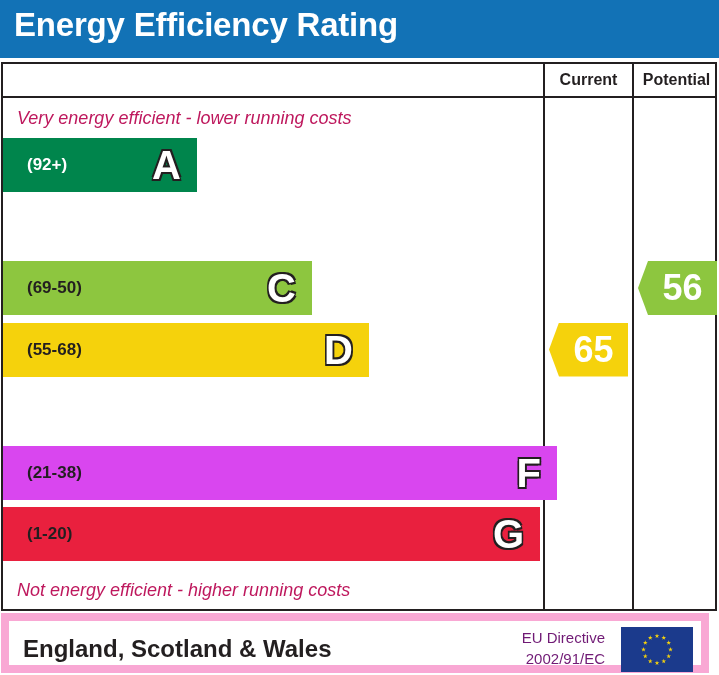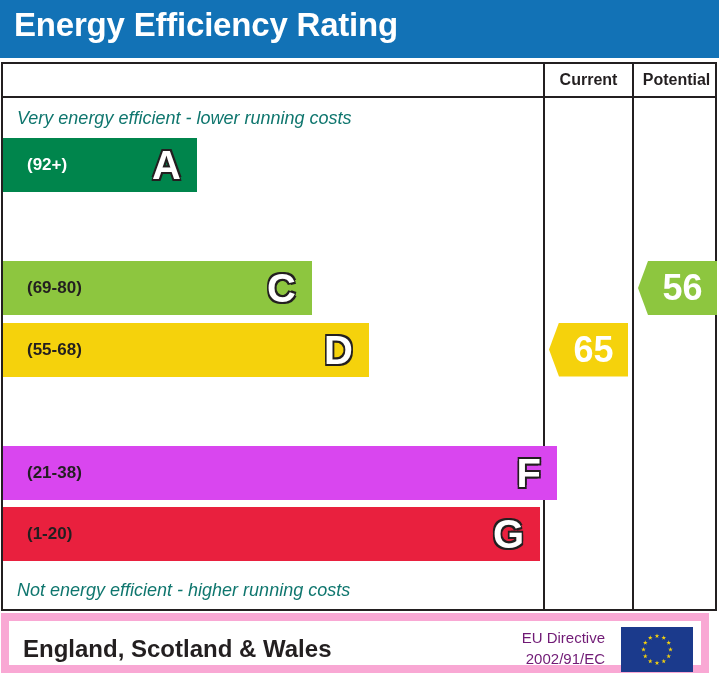--- a/index.html
+++ b/index.html
@@ -75,21 +75,21 @@
 
   
   .caption{
     position:absolute;
     left:0;
     width:540px;
     height:40px;
     line-height:40px;
     font-size:18px;
     font-style:italic;
-    color:#0f766e;
+    color:#be185d;
     padding-left:14px;
     box-sizing:border-box;
     white-space:nowrap;
   }
   .caption.top{ top:34px; }
   .caption.bottom{ top:505px; height:42px; line-height:42px; }
 
   
   .bars{
     position:absolute;
@@ -198,21 +198,21 @@
 
     <div class="caption top">Very energy efficient - lower running costs</div>
     <div class="caption bottom">Not energy efficient - higher running costs</div>
 
     <div class="bars">
         <div class="bar" style="top: 0px; width: 194px; background: rgb(0, 133, 76);">
           <span class="range">(92+)</span>
           <span class="letter">A</span>
         </div>
         <div class="bar light" style="top: 123px; width: 309px; background: rgb(141, 198, 63);">
-          <span class="range">(69-80)</span>
+          <span class="range">(69-50)</span>
           <span class="letter">C</span>
         </div>
         <div class="bar light" style="top: 184.5px; width: 366px; background: rgb(245, 210, 12); text-align: center;">
           <span class="range">(55-68)</span>
           <span class="letter">D</span>
         </div>
         <div class="bar light" style="top: 308px; width: 554px; background: #d946ef;">
           <span class="range">(21-38)</span>
           <span class="letter">F</span>
         </div>

